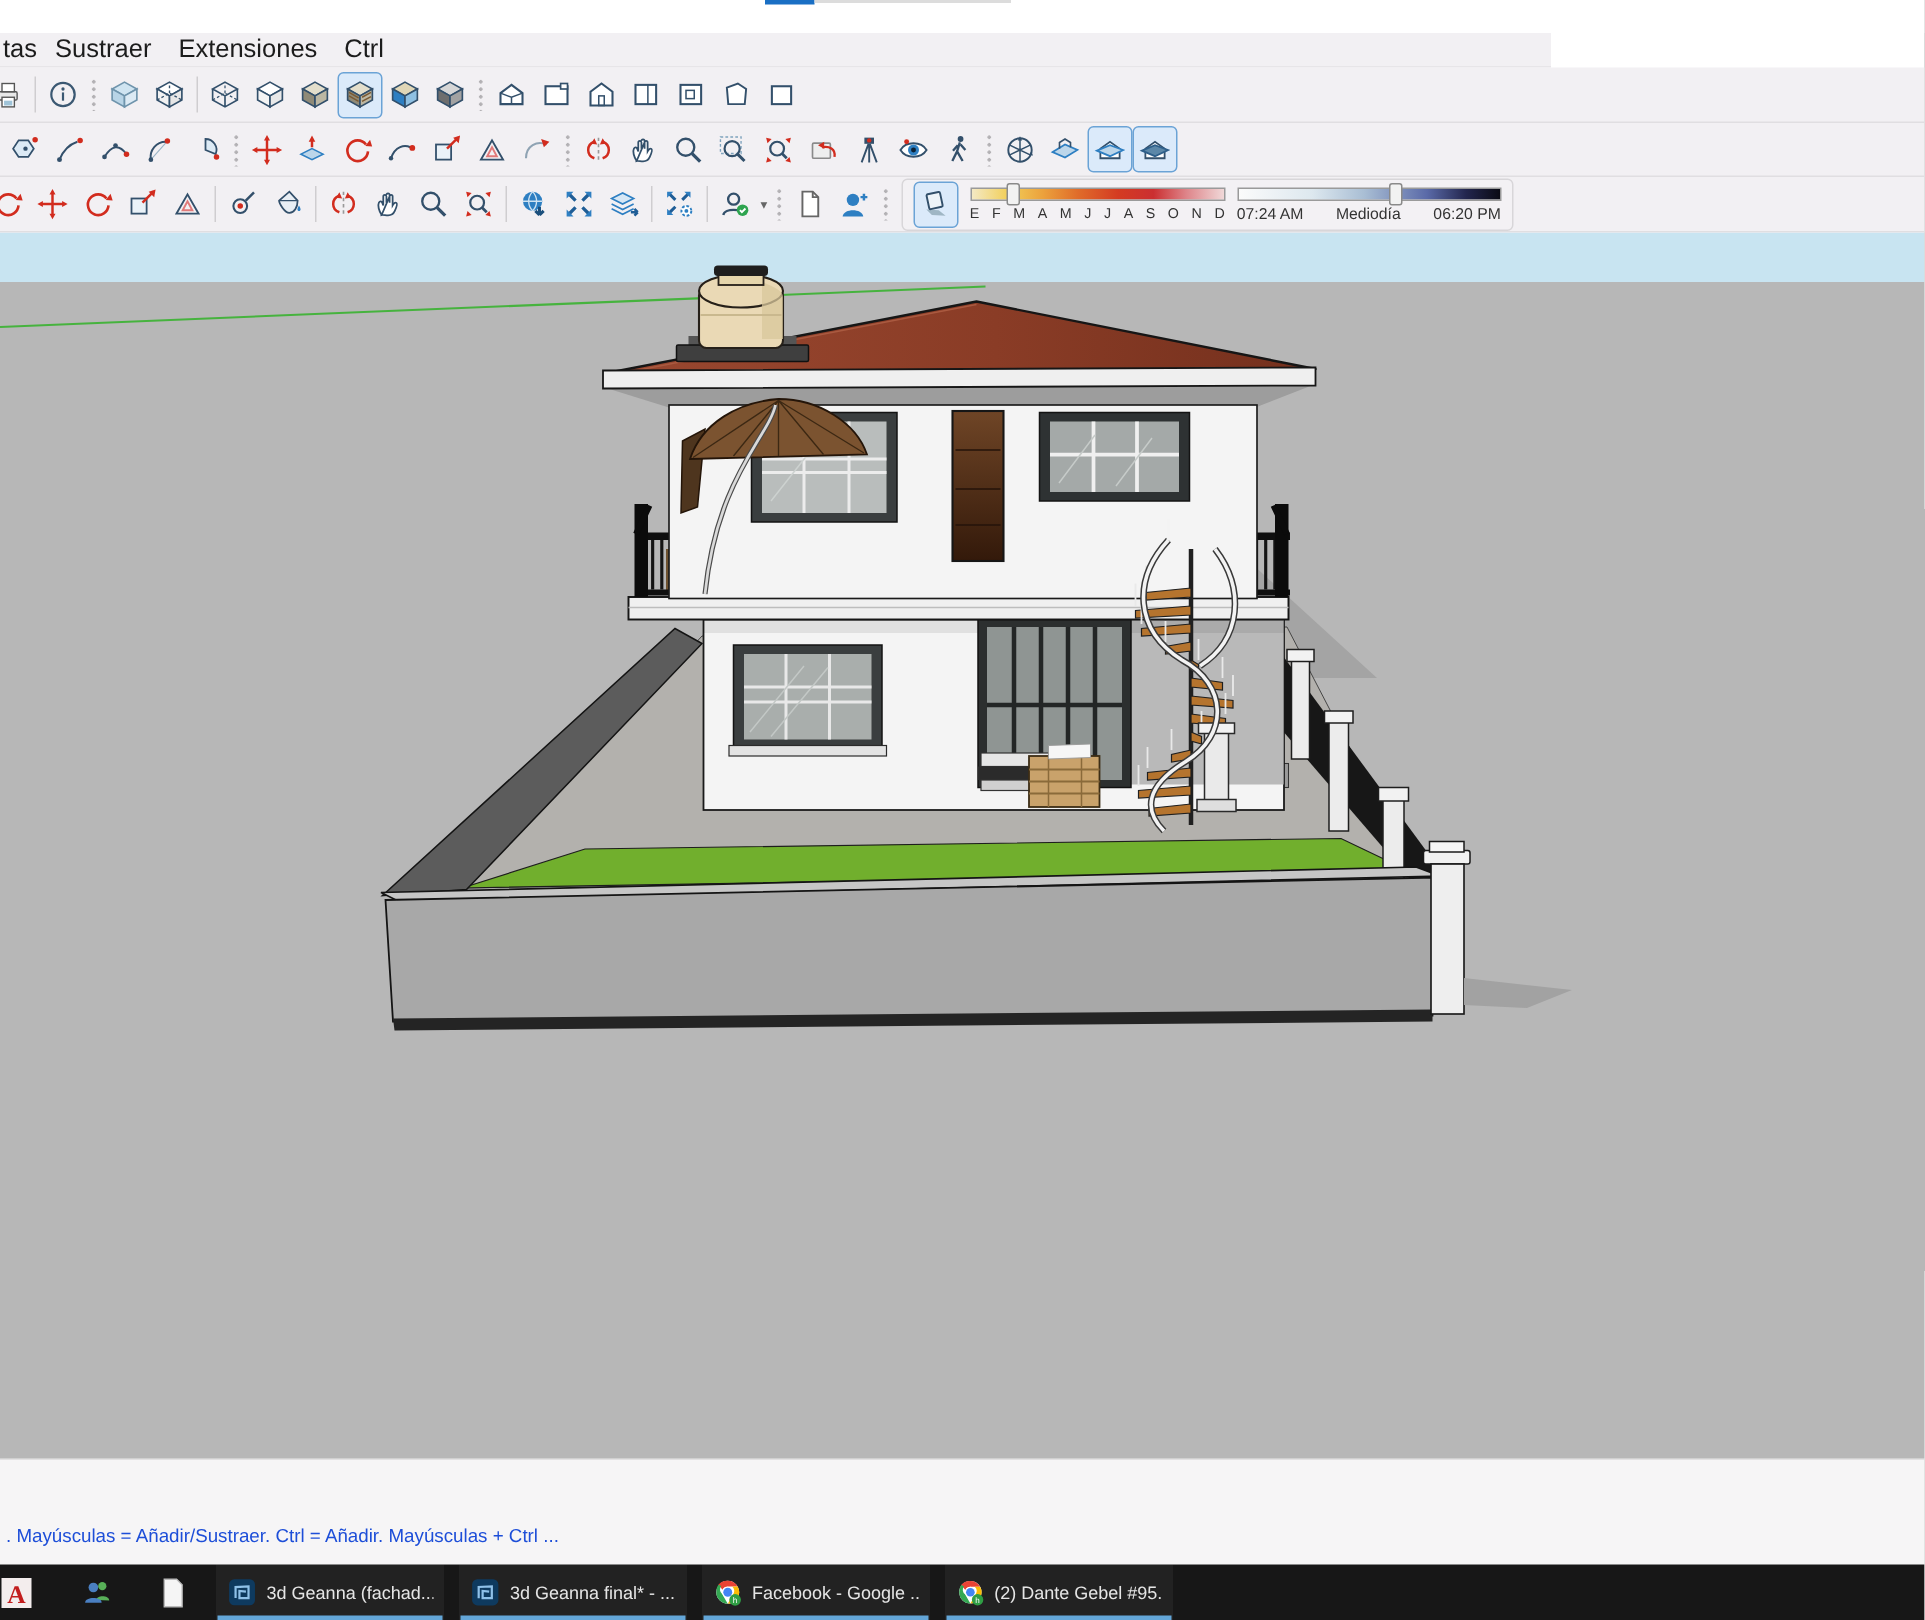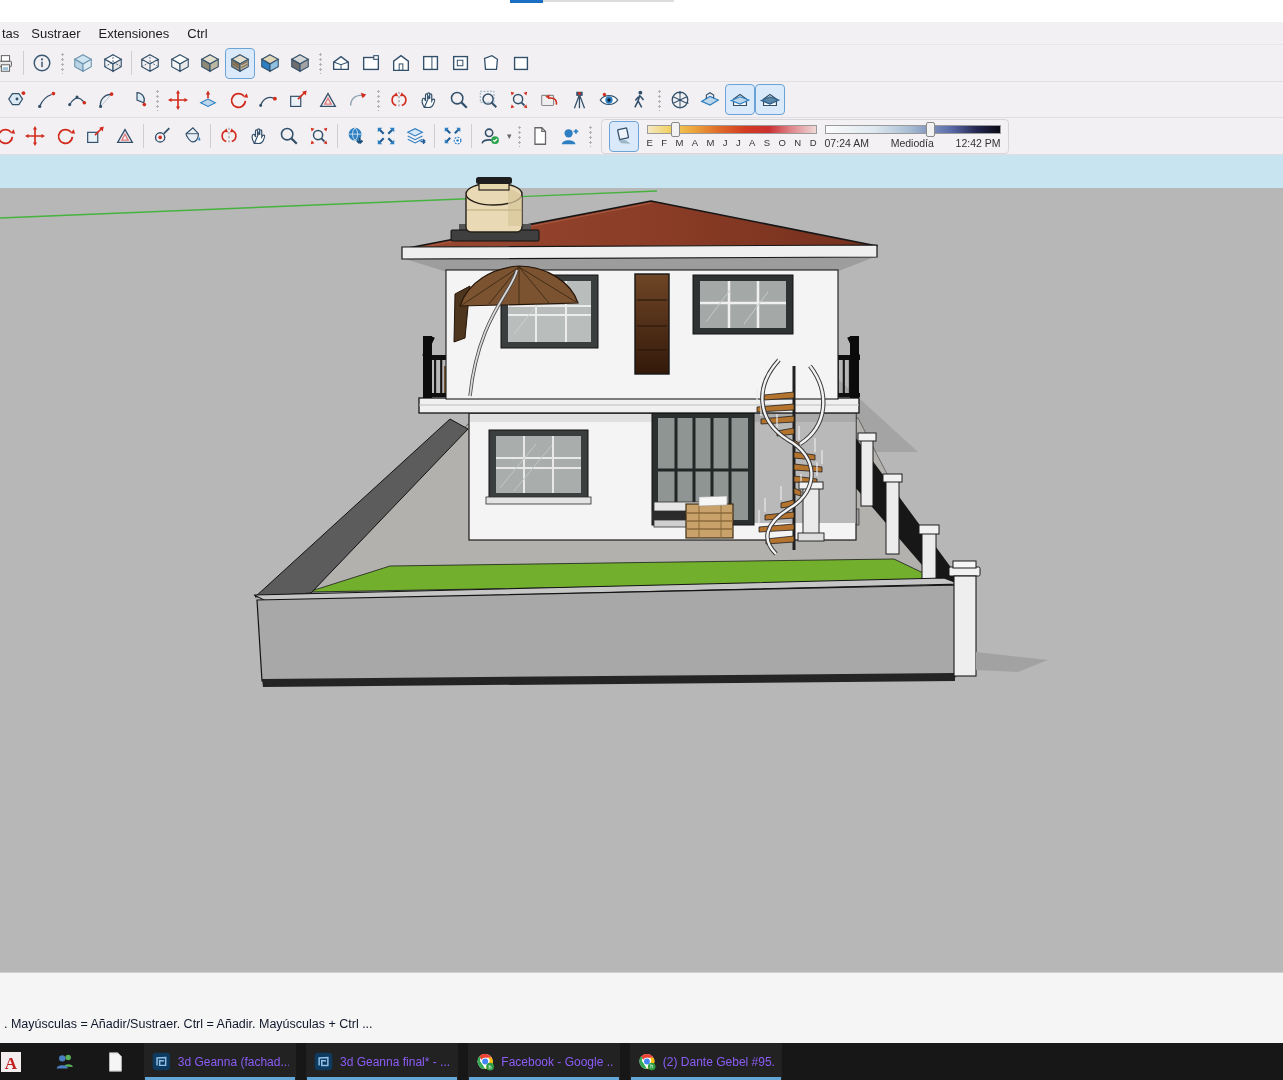--- a/index.html
+++ b/index.html
@@ -4,22 +4,22 @@
 <style>
   html,body{margin:0;padding:0;}
   body{width:1283px;height:1080px;overflow:hidden;position:relative;background:#fff;
        font-family:"Liberation Sans",sans-serif;}
   .abs{position:absolute;}
   
   #titlestrip{left:0;top:0;width:1283px;height:22px;background:#ffffff;}
   #titlestrip .blueseg{position:absolute;left:510px;top:0;width:33px;height:3px;background:var(--accent);}
   #titlestrip .grayseg{position:absolute;left:543px;top:0;width:131px;height:2px;background:#dcdcdc;}
   
-  #menubar{left:0;top:22px;width:1283px;height:23px;background:#f2f0f3;border-bottom:1px solid #e7e5e8;
-           display:flex;align-items:center;font-size:13px;color:#1c1c1c;box-sizing:border-box;}
+  #menubar{left:0;top:22px;width:1034px;height:23px;background:#f2f0f3;border-bottom:1px solid #e7e5e8;
+           display:flex;align-items:center;font-size:17px;color:#1c1c1c;box-sizing:border-box;}
   .menu-item{cursor:default;}
   
   .tbrow{left:0;width:1283px;background:#f2f0f3;display:flex;align-items:center;
          border-bottom:1px solid #e0dee1;box-sizing:border-box;padding-left:2px;}
   #row1{top:45px;height:37px;}
   #row2{top:82px;height:36px;}
   #row3{top:118px;height:37px;}
   .tb-btn{width:28px;height:29px;display:flex;align-items:center;justify-content:center;
           border:1px solid transparent;border-radius:4px;flex:0 0 auto;}
   .tb-btn.sel{background:var(--selbg);border-color:#6ba3d6;}
@@ -37,28 +37,28 @@
   .slider.time .track{background:linear-gradient(90deg,#fbfbfb,#dde8ef 28%,#a9bed4 48%,#5a6aa8 72%,#23264e 87%,#0a0a14);}
   .slider .handle{position:absolute;top:1px;width:9px;height:15px;background:#f2f2f2;
                   border:1px solid #8a8a8a;border-radius:2px;box-sizing:border-box;}
   .slider .ticks{position:absolute;left:0;top:16px;width:100%;display:flex;justify-content:space-between;
                  font-size:9.5px;color:#333;}
   .slider.time .ticks{font-size:10.5px;}
   
   #viewport{left:0;top:155px;width:1283px;height:817px;}
   
   #statusbar{left:0;top:972px;width:1283px;height:71px;background:#f6f5f6;border-top:1px solid #d0d0d0;box-sizing:border-box;}
-  #statusbar .msg{position:absolute;left:4px;top:44px;font-size:12.5px;color:#0f172a;white-space:nowrap;}
+  #statusbar .msg{position:absolute;left:4px;top:44px;font-size:12.5px;color:#1d4ed8;white-space:nowrap;}
   
   #taskbar{left:0;top:1043px;width:1283px;height:37px;display:flex;align-items:center;
            background:linear-gradient(90deg,#161616,#17191４ 55%,#1b2016);background-color:#171717;}
   .qicon{flex:0 0 auto;display:flex;align-items:center;}
   .task{position:relative;width:152px;height:37px;display:flex;align-items:center;gap:6px;
         padding:0 7px;box-sizing:border-box;background:rgba(255,255,255,0.05);flex:0 0 auto;}
-  .task .lbl{color:#8b5cf6;font-size:12px;white-space:nowrap;overflow:hidden;}
+  .task .lbl{color:#e5e5e5;font-size:12px;white-space:nowrap;overflow:hidden;}
   .task .bar{position:absolute;left:1px;right:1px;bottom:0;height:3px;background:var(--tbar);}
 </style>
 </head>
 <body style="--accent: #1a6fc4; --selbg: #dbeafa; --tbar: #63a6d8; --sky: #c8e4f1; --ground: #b7b7b7; --lawn: #71af2d; --patio: #b3b1ad; --wall: #f4f4f4; --tank: #ead9b5; --crate: #c9a26b; --axis: #46b33e;">
 
 <div id="titlestrip" class="abs">
   <div class="blueseg"></div>
   <div class="grayseg"></div>
 </div>
 
@@ -512,21 +512,21 @@
           <span>N</span>
           <span>D</span>
         </div>
       </div>
       <div class="slider time" style="width: 176px;">
         <div class="track"></div>
         <div class="handle" style="left:calc(60% - 4px)"></div>
         <div class="ticks">
           <span>07:24 AM</span>
           <span>Mediodía</span>
-          <span>12:42 PM</span>
+          <span>06:20 PM</span>
         </div>
       </div>
     </div>
   </div>
 
 <div id="viewport" class="abs">
 <svg width="1283" height="817" viewBox="0 155 1283 817">
   <defs>
     <linearGradient id="wood" x1="0" y1="0" x2="0" y2="1">
       <stop offset="0" stop-color="#6f4526"></stop>

